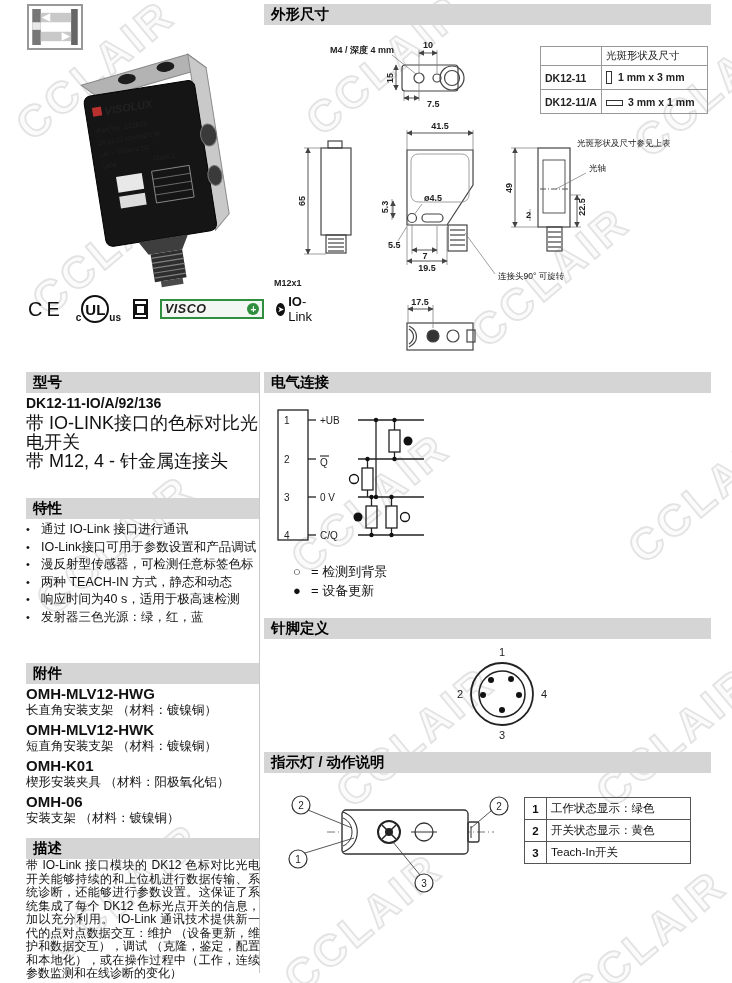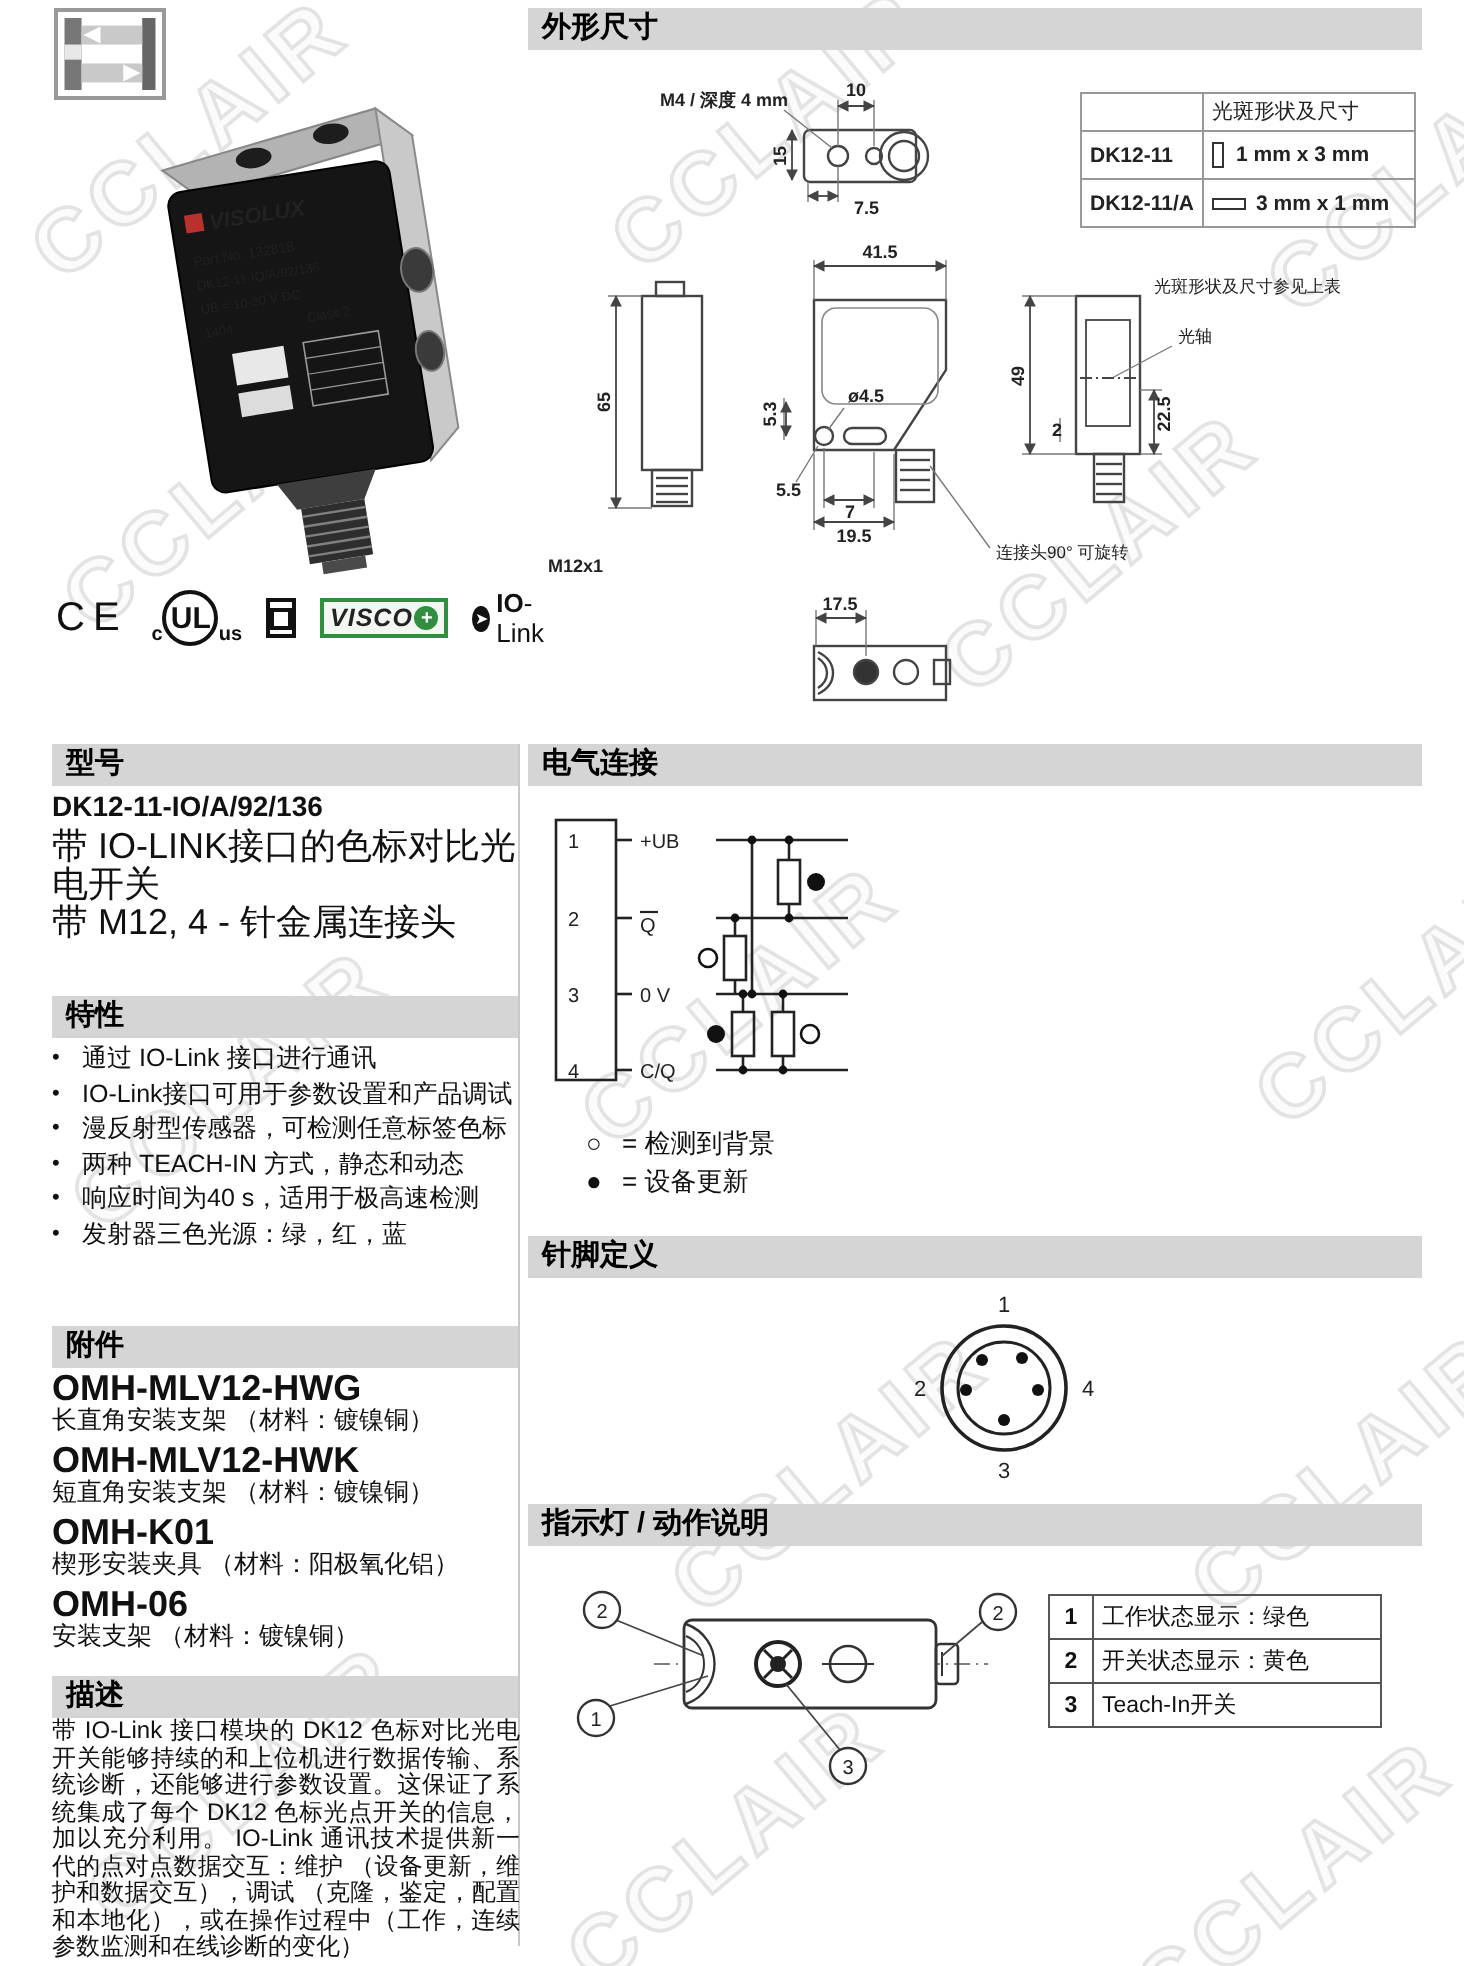--- a/index.html
+++ b/index.html
@@ -19,37 +19,37 @@
   .dt{font-size:9px;font-weight:bold;}
   .nt{font-size:8.5px;}
   .divider{position:absolute;left:259px;top:372px;width:1px;height:601px;background:#c9c9c9;z-index:1;}
   
   .model-name{left:26px;top:395px;font-weight:bold;font-size:14px;}
   .model-desc{left:26px;top:414px;font-size:18px;line-height:19px;width:233px;}
   .featlist{left:26px;top:522px;width:233px;}
   .feat{display:flex;margin-bottom:2px;font-size:12.5px;line-height:15.5px;}
   .feat .b{width:15px;flex:none;font-size:11px;}
   .acclist{left:26px;top:686px;width:233px;}
-  .acc-name{font-weight:bold;font-size:18px;line-height:16px;}
+  .acc-name{font-weight:bold;font-size:15px;line-height:16px;}
   .acc-desc{font-size:12.5px;line-height:16px;margin-bottom:4px;}
   .descpara{left:26px;top:859px;width:234px;font-size:12px;line-height:13.5px;text-align:justify;}
   
   .picto{position:absolute;left:27px;top:4px;width:52px;height:42px;border:2px solid #999;
          background:#fff;z-index:1;display:flex;align-items:center;justify-content:center;}
   .certs{position:absolute;left:28px;top:291px;width:232px;height:36px;display:flex;
          align-items:center;gap:12px;z-index:1;}
   .ce{font-size:20px;letter-spacing:4px;font-weight:500;}
   .ulwrap{display:flex;align-items:flex-end;}
   .ulsmall{font-size:10px;font-weight:bold;}
   .ulcirc{width:24px;height:24px;border:2.5px solid #111;border-radius:50%;display:flex;
           align-items:center;justify-content:center;font-size:15px;font-weight:bold;}
   .sq2{width:16px;height:16px;border:2.5px solid #111;display:flex;align-items:center;justify-content:center;}
   .sq2 i{display:block;width:7px;height:7px;border:2px solid #111;}
   .visco{display:flex;align-items:center;border:2px solid #2f8f3e;background:#f3f7f3;
-         padding:0 3px;height:16px;}
+         padding:0 3px;height:16px;gap:40px;}
   .visco .vtext{font-weight:bold;font-style:italic;font-size:12.5px;color:#222;letter-spacing:0.5px;}
   .visco .vplus{width:12px;height:12px;border-radius:50%;background:#2f8f3e;color:#fff;
          font-size:10px;font-weight:bold;display:flex;align-items:center;justify-content:center;margin-left:1px;}
   .iolink{display:flex;align-items:center;gap:3px;}
   .iodot{width:13px;height:13px;border-radius:50%;background:#111;color:#fff;font-size:8px;
          display:flex;align-items:center;justify-content:center;}
   .iotext{font-size:13px;}
   .iotext b{font-weight:bold;}
   
   .spottbl{position:absolute;left:540px;top:46px;width:168px;border-collapse:collapse;z-index:1;}

